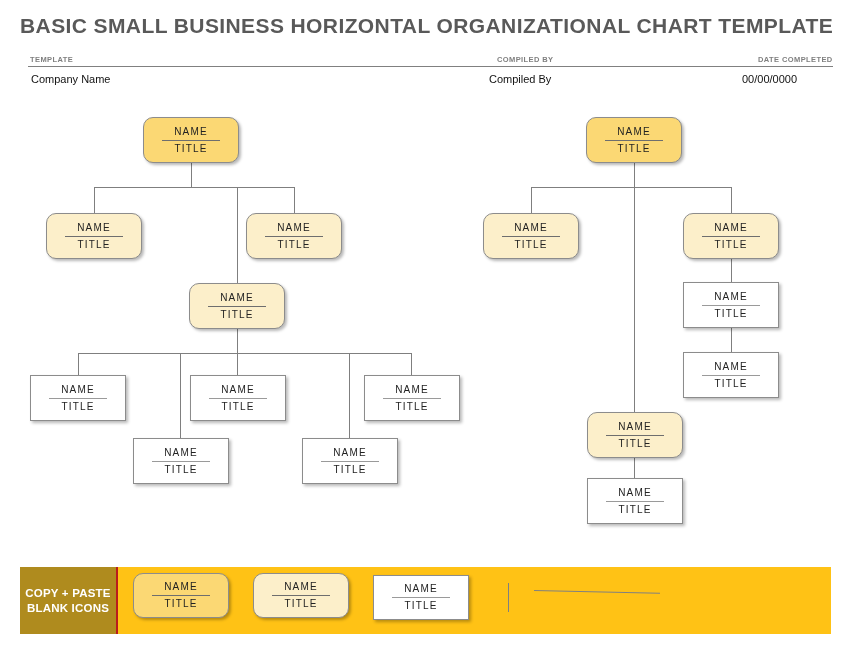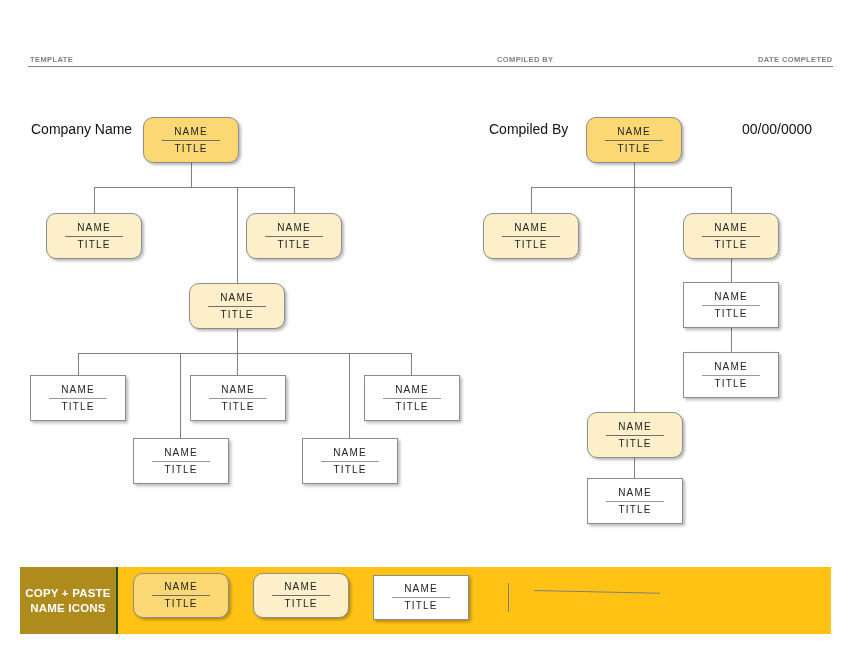--- a/index.html
+++ b/index.html
@@ -12,21 +12,21 @@
   .page-title {
     position:absolute; left:20px; top:14px; width:820px;
     font-size:21px; font-weight:bold; color:#595959; letter-spacing:0.4px;
     white-space:nowrap;
   }
   .field-label {
     position:absolute; top:55px; font-size:7.5px; font-weight:bold;
     color:#7f7f7f; letter-spacing:0.4px;
   }
   .field-value {
-    position:absolute; top:73px; font-size:14px; color:#111111;margin-top:48px;
+    position:absolute; top:73px; font-size:11px; color:#111111;
   }
   .header-rule {
     position:absolute; left:28px; top:66px; width:805px; height:1px;
     background:#808080;
   }
 
   
   .node {
     position:absolute; width:96px; height:46px; box-sizing:border-box;
     border:1px solid #8c8c8c; border-radius:10px; background:#ffffff;
@@ -47,38 +47,39 @@
   .vline { position:absolute; width:1px; background:#7f7f7f; }
   .hline { position:absolute; height:1px; background:#7f7f7f; }
 
   
   .footer-bar {
     position:absolute; left:20px; top:567px; width:811px; height:67px;
     background:#FFC215;
   }
   .copy-block {
     position:absolute; left:0; top:0; width:98px; height:67px;
-    background:#AF8B1E; border-right:2px solid #14532d;
+    background:#AF8B1E; border-right:2px solid #b91c1c;
     display:flex; flex-direction:column; align-items:center; justify-content:center;
     color:#ffffff; font-weight:bold; font-size:11.5px; line-height:15px;
     letter-spacing:0.2px; box-sizing:border-box; text-align:center;
   }
   .stray-v {
     position:absolute; left:488px; top:16px; width:1px; height:29px; background:#808080;
   }
   .stray-h {
     position:absolute; left:514px; top:23px; width:126px; height:1px; background:#808080;
     transform:rotate(1.3deg); transform-origin:left center;
   }
 </style>
 </head>
 <body>
 
 <div id="canvas">
 
+  <div class="page-title">BASIC SMALL BUSINESS HORIZONTAL ORGANIZATIONAL CHART TEMPLATE</div>
 
   <div class="field-label" style="left:30px;">TEMPLATE</div>
   <div class="field-label" style="left:497px;">COMPILED BY</div>
   <div class="field-label" style="left:712px;padding-left:46px;">DATE COMPLETED</div>
   <div class="header-rule"></div>
   <div class="field-value" style="left:31px;">Company Name</div>
   <div class="field-value" style="left:489px;">Compiled By</div>
   <div class="field-value" style="left:742px;">00/00/0000</div>
 
   <div class="vline" style="left:191px; top:163px; height:24px;"></div>
@@ -183,21 +184,21 @@
       <div class="node v-white" style="left: 587px; top: 478px;">
         <div class="n-name">NAME</div>
         <div class="n-div"></div>
         <div class="n-title">TITLE</div>
       </div>
     </div>
 
   <div class="footer-bar">
     <div class="copy-block">
       <div>COPY + PASTE</div>
-      <div>NAME ICONS</div>
+      <div>BLANK ICONS</div>
     </div>
     <div>
         <div class="node v-gold" style="left: 113px; top: 6px; height: 45px;">
           <div class="n-name">NAME</div>
           <div class="n-div"></div>
           <div class="n-title">TITLE</div>
         </div>
         <div class="node v-cream" style="left: 233px; top: 6px; height: 45px;">
           <div class="n-name">NAME</div>
           <div class="n-div"></div>

